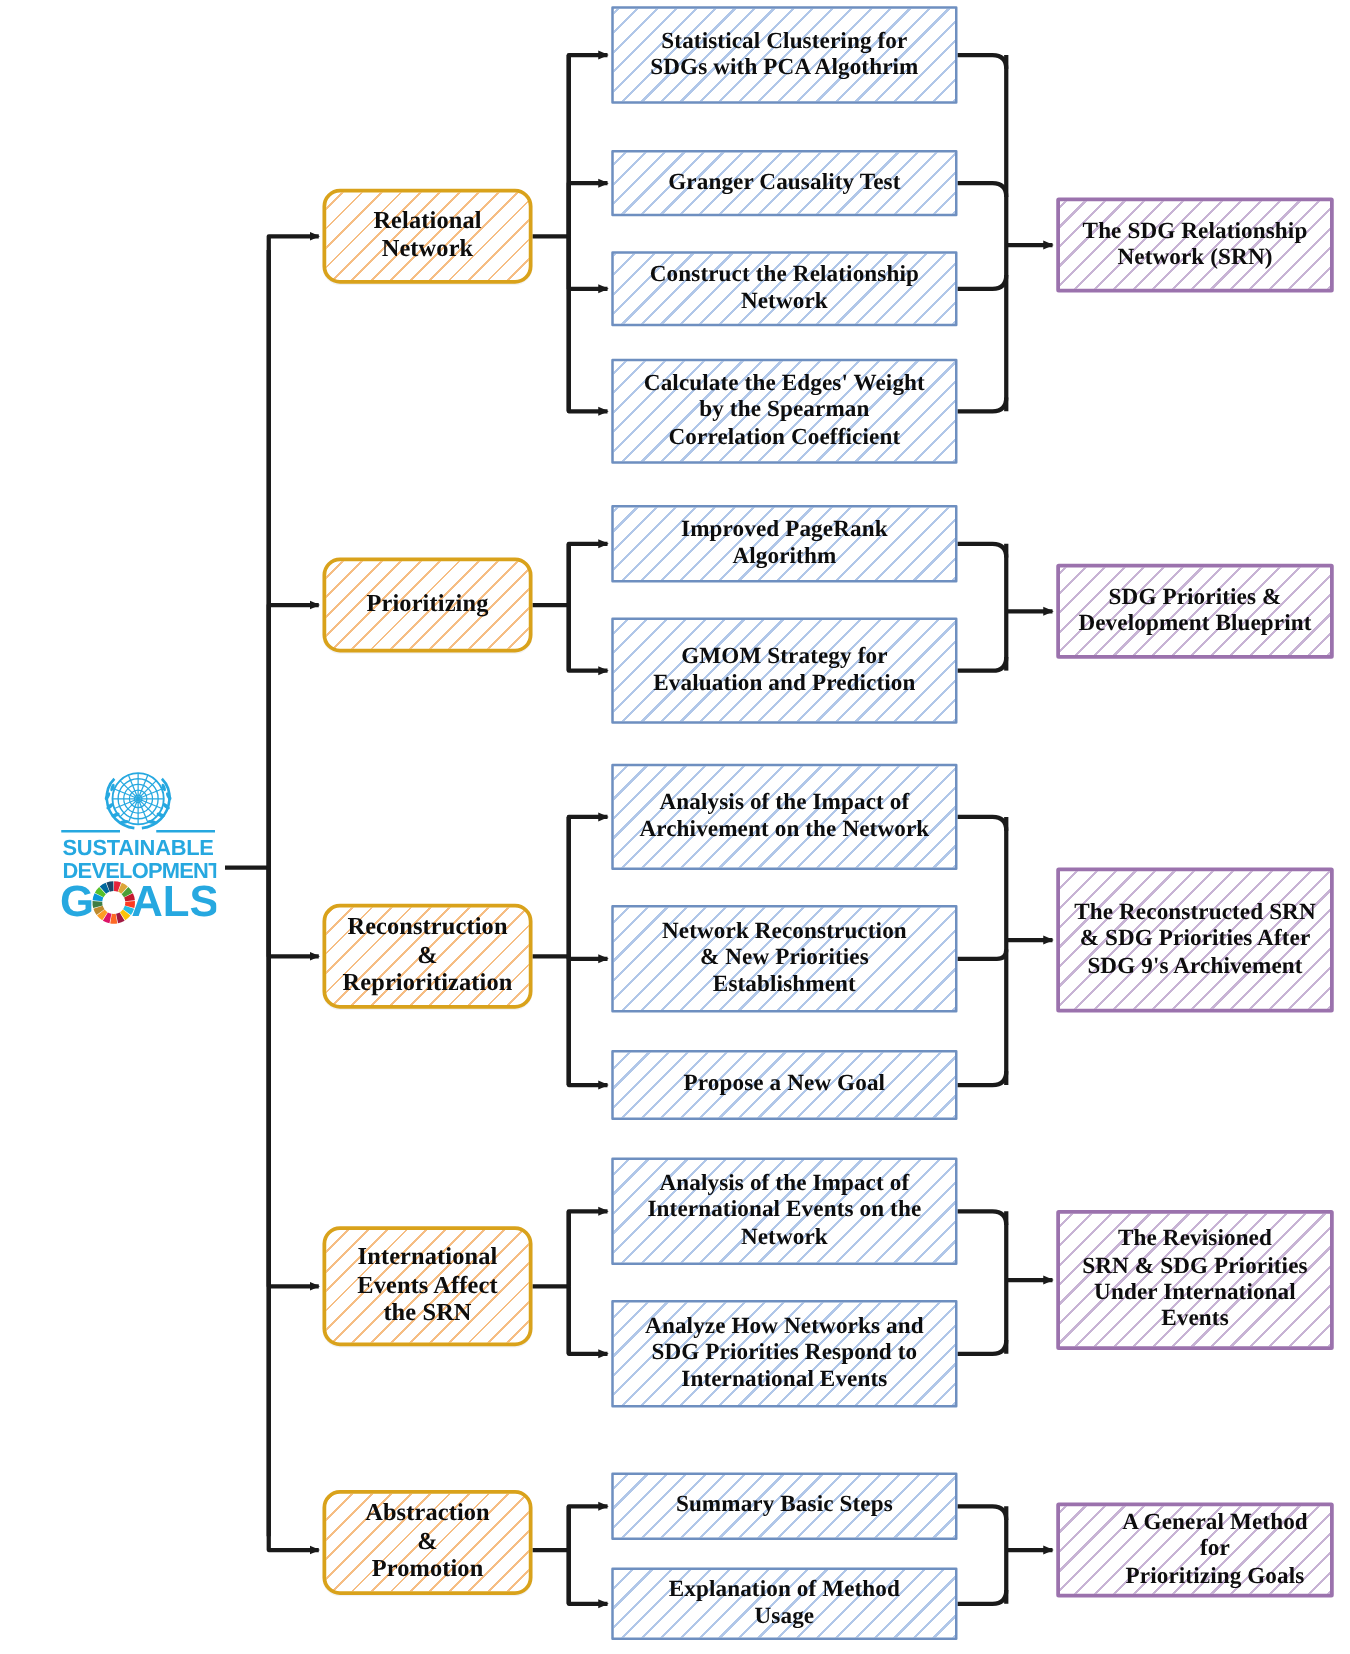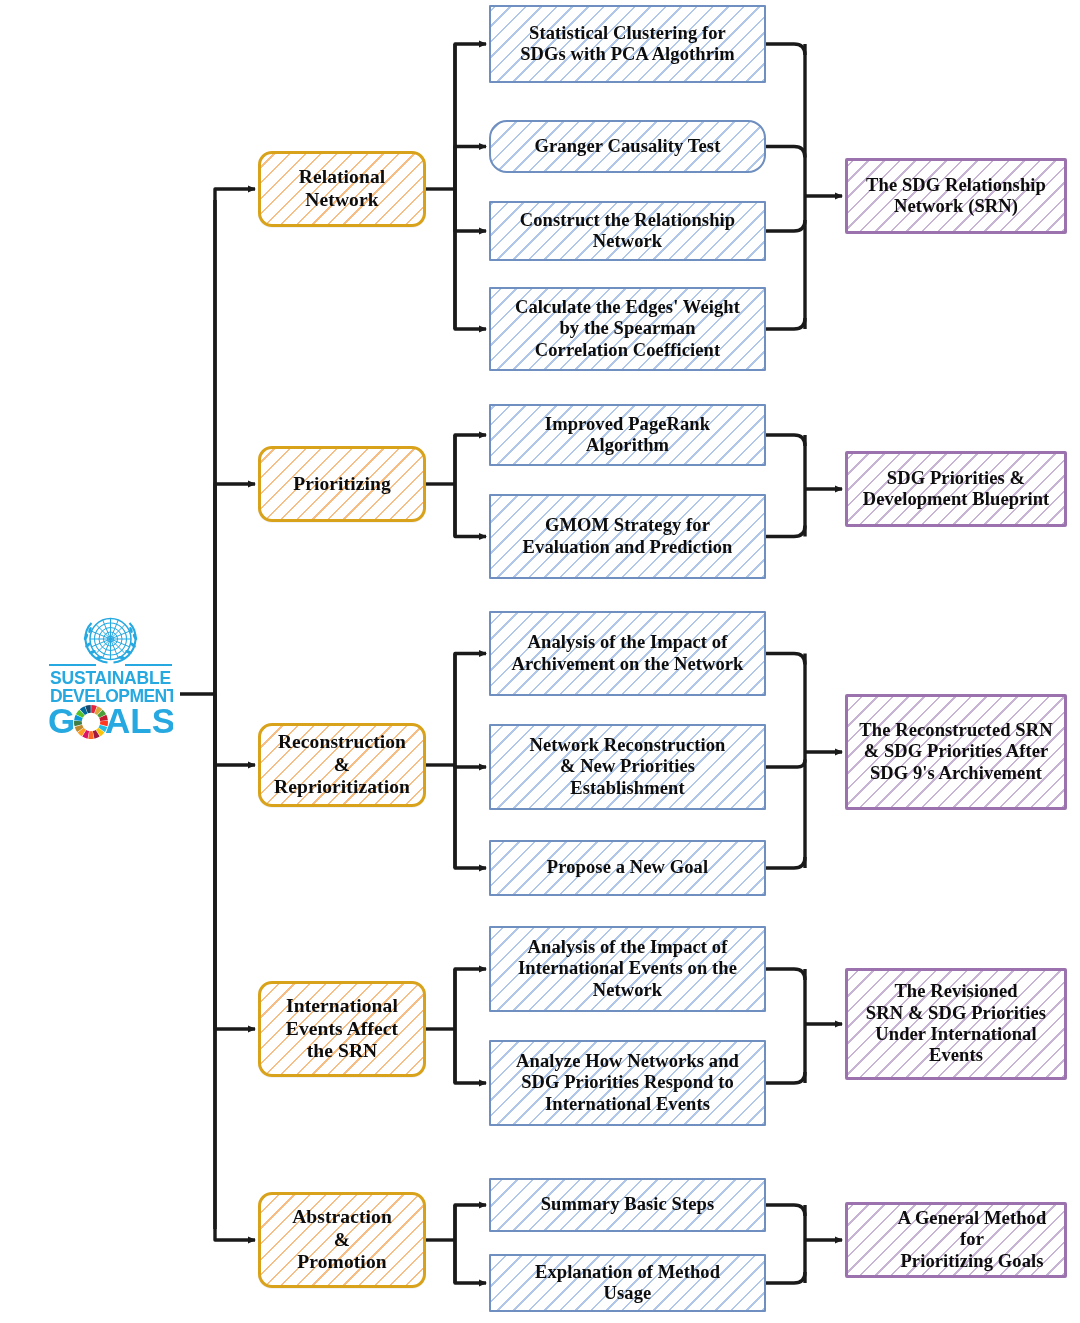--- a/index.html
+++ b/index.html
@@ -371,21 +371,21 @@
     </svg>
   </div>
 
   <div id="nodes">
       <div class="node n-stage" style="left: 258px; top: 151px; width: 168px; height: 76px;">
         <span>Relational<br>Network</span>
       </div>
       <div class="node n-step" style="left: 489px; top: 5px; width: 277px; height: 78px;">
         <span>Statistical Clustering for<br>SDGs with PCA Algothrim</span>
       </div>
-      <div class="node n-step" style="left: 489px; top: 120px; width: 277px; height: 53px; border-radius: 18px;">
+      <div class="node n-step" style="left: 489px; top: 120px; width: 277px; height: 53px;">
         <span>Granger Causality Test</span>
       </div>
       <div class="node n-step" style="left: 489px; top: 201px; width: 277px; height: 60px;">
         <span>Construct the Relationship<br>Network</span>
       </div>
       <div class="node n-step" style="left: 489px; top: 287px; width: 277px; height: 84px;">
         <span>Calculate the  Edges' Weight<br>by the Spearman<br>Correlation Coefficient</span>
       </div>
       <div class="node n-result" style="left: 845px; top: 158px; width: 222px; height: 76px;">
         <span>The SDG Relationship<br>Network (SRN)</span>
@@ -422,21 +422,21 @@
       </div>
       <div class="node n-step" style="left: 489px; top: 926px; width: 277px; height: 86px;">
         <span>Analysis of the Impact of<br>International Events on the<br>Network</span>
       </div>
       <div class="node n-step" style="left: 489px; top: 1040px; width: 277px; height: 86px;">
         <span>Analyze How Networks and<br>SDG Priorities Respond to<br>International Events</span>
       </div>
       <div class="node n-result" style="left: 845px; top: 968px; width: 222px; height: 112px;">
         <span>The Revisioned<br>SRN &amp; SDG Priorities<br>Under International<br>Events</span>
       </div>
-      <div class="node n-stage" style="left: 258px; top: 1192px; width: 168px; height: 96px;">
+      <div class="node n-stage" style="left: 258px; top: 1192px; width: 168px; height: 84px;">
         <span>Abstraction<br>&amp;<br>Promotion</span>
       </div>
       <div class="node n-step" style="left: 489px; top: 1178px; width: 277px; height: 54px; font-family: Liberation Serif, serif;">
         <span>Summary Basic Steps</span>
       </div>
       <div class="node n-step" style="left: 489px; top: 1254px; width: 277px; height: 58px;">
         <span>Explanation of Method<br>Usage</span>
       </div>
       <div class="node n-result" style="left: 845px; top: 1202px; width: 222px; height: 76px; padding-left: 32px;">
         <span>A General Method for<br>Prioritizing Goals</span>

